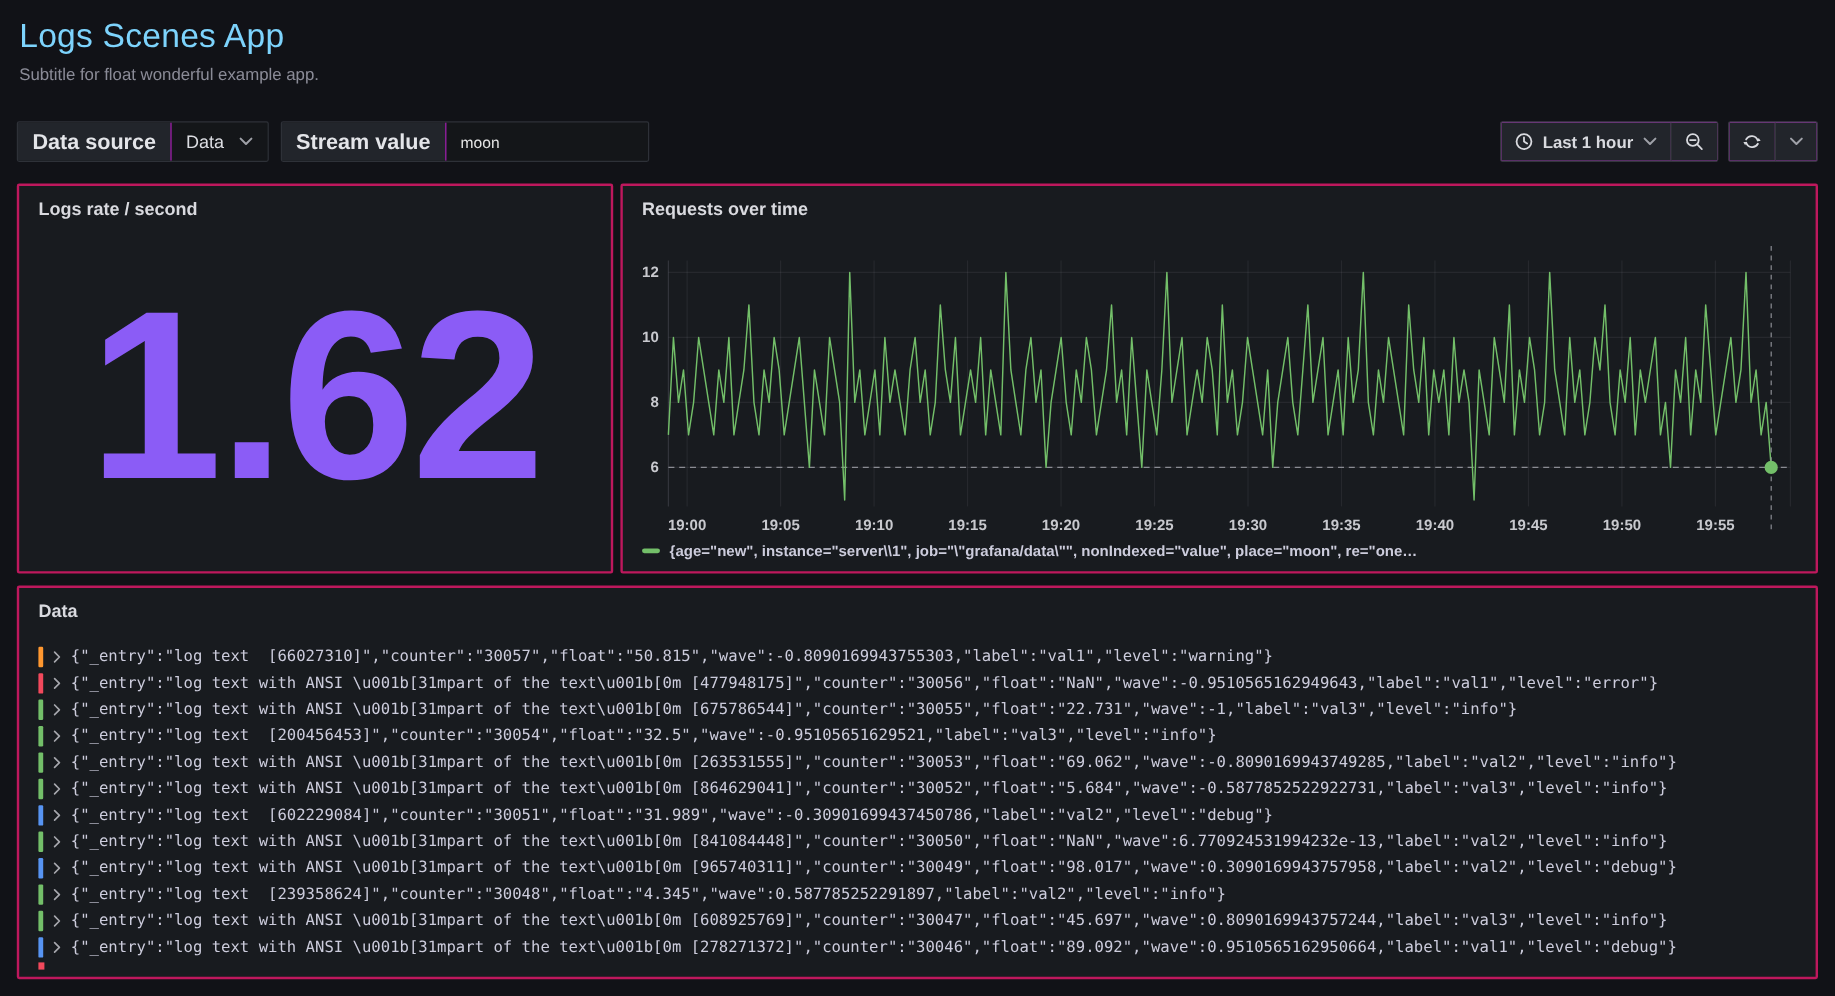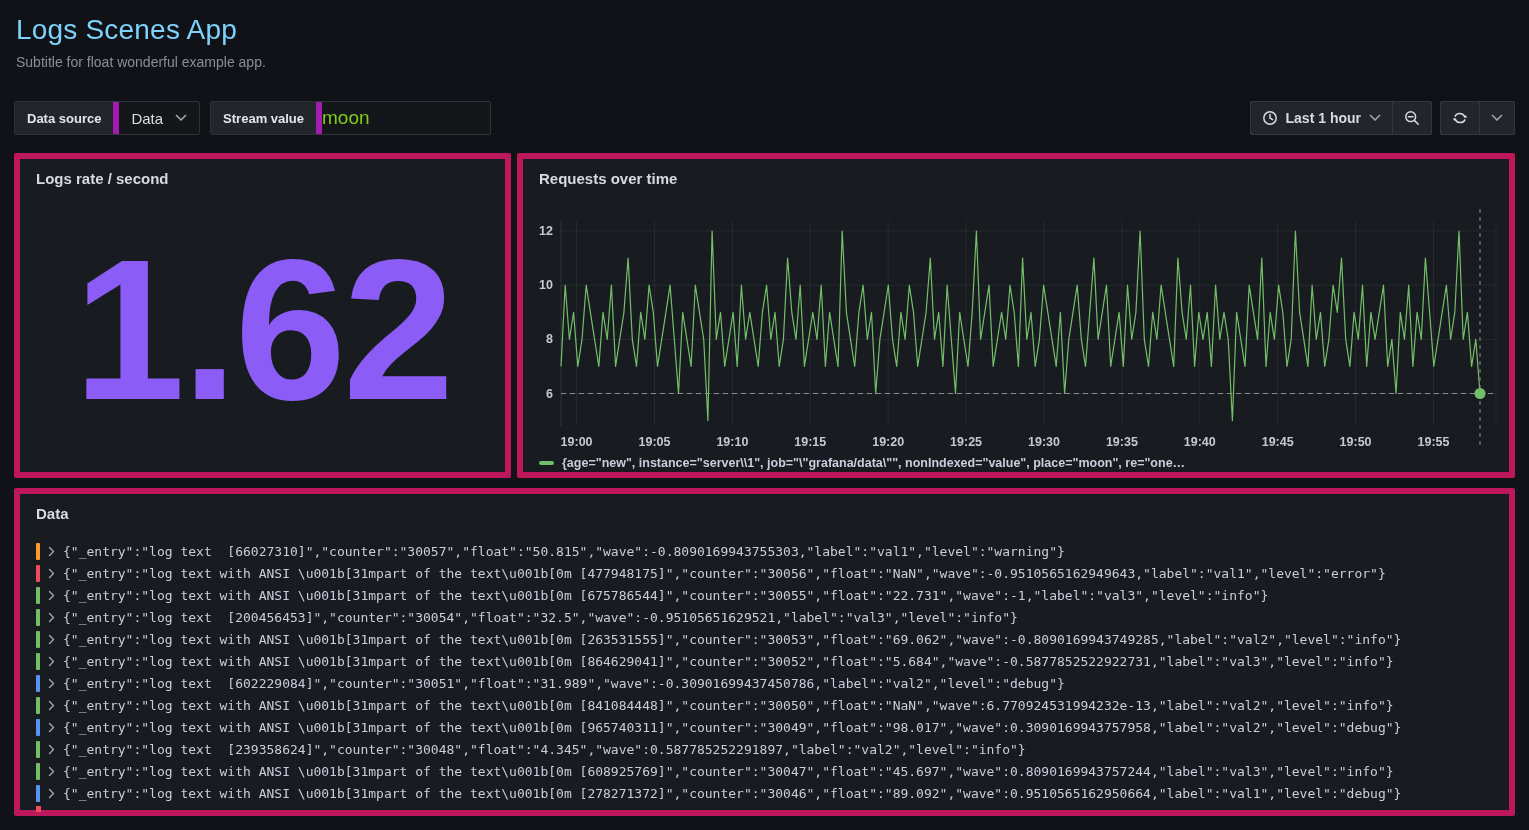--- a/index.html
+++ b/index.html
@@ -12,36 +12,36 @@
     overflow: hidden;
   }
   
   .page-header { position:absolute; left:16px; top:14px; }
   .page-title { font-size:28px; font-weight:500; color:#7dd3fc; letter-spacing:.2px; }
   .page-subtitle { margin-top:8px; font-size:14px; color:rgba(204,204,220,.65); }
 
   
   .toolbar-left { position:absolute; left:14px; top:101px; display:flex; gap:10px; height:34px; }
   .field { display:flex; align-items:stretch; border:1px solid #2e3138; border-radius:2px; background:#141619; overflow:hidden; }
-  .field-label { background:#22252b; display:flex; align-items:center; padding:0 12px; font-size:13px; font-weight:700; color:#e4e5e9; border-right:6px solid #a21caf; white-space:nowrap; }
+  .field-label { background:#22252b; display:flex; align-items:center; padding:0 12px; font-size:18px; font-weight:700; color:#e4e5e9; border-right:1px solid #a21caf; white-space:nowrap; }
   .field-value { display:flex; align-items:center; gap:12px; padding:0 12px; font-size:15px; color:#dcdde2; cursor:pointer; }
-  .field-input { background:transparent; border:none; outline:none; color:#84cc16; font-size:19px; width:168px; padding:0 0; font-family:"Liberation Sans",sans-serif; }
+  .field-input { background:transparent; border:none; outline:none; color:#e5e5e5; font-size:13px; width:168px; padding:0 12px; font-family:"Liberation Sans",sans-serif; }
   .chev { width:12px; height:8px; flex:none; }
   .chev polyline { fill:none; stroke:#9fa1a8; stroke-width:1.7; stroke-linecap:round; stroke-linejoin:round; }
 
   .toolbar-right { position:absolute; right:14px; top:101px; display:flex; gap:8px; height:34px; }
   .btn-group { display:flex; border:1px solid #35373e; border-radius:2px; overflow:hidden; background:#d946ef; }
   .btn { display:flex; align-items:center; gap:8px; padding:0 11px; background:#22252b; color:#d9dadf; font-size:14px; font-weight:700; border:none; cursor:pointer; font-family:"Liberation Sans",sans-serif; }
   .btn + .btn { border-left:1px solid #35373e; }
   .icon16 { width:16px; height:16px; }
   .icon16 * { stroke:#d9dadf; stroke-width:1.5; fill:none; stroke-linecap:round; stroke-linejoin:round; }
   .icon16 .fillpart { fill:#d9dadf; stroke:none; }
 
   
-  .panel { position:absolute; background:#181b1f; border:6px solid #be185d; border-radius:2px; }
+  .panel { position:absolute; background:#181b1f; border:2px solid #be185d; border-radius:2px; }
   #panel-stat { left:14px; top:153px; width:497px; height:325px; }
   #panel-ts   { left:517px; top:153px; width:998px; height:325px; }
   #panel-logs { left:14px; top:488px; width:1501px; height:328px; }
   .panel-header { height:38px; display:flex; align-items:center; padding:0 16px; font-size:15px; font-weight:600; color:#d9dadf; cursor:pointer; }
 
   
   .stat-value { position:absolute; left:0; right:0; top:38px; bottom:10px; display:flex; align-items:center; justify-content:center; font-size:200px; font-weight:700; letter-spacing:-3px; line-height:1; }
 
   
   #ts-svg { position:absolute; left:6px; top:44px; width:986px; height:250px; }

